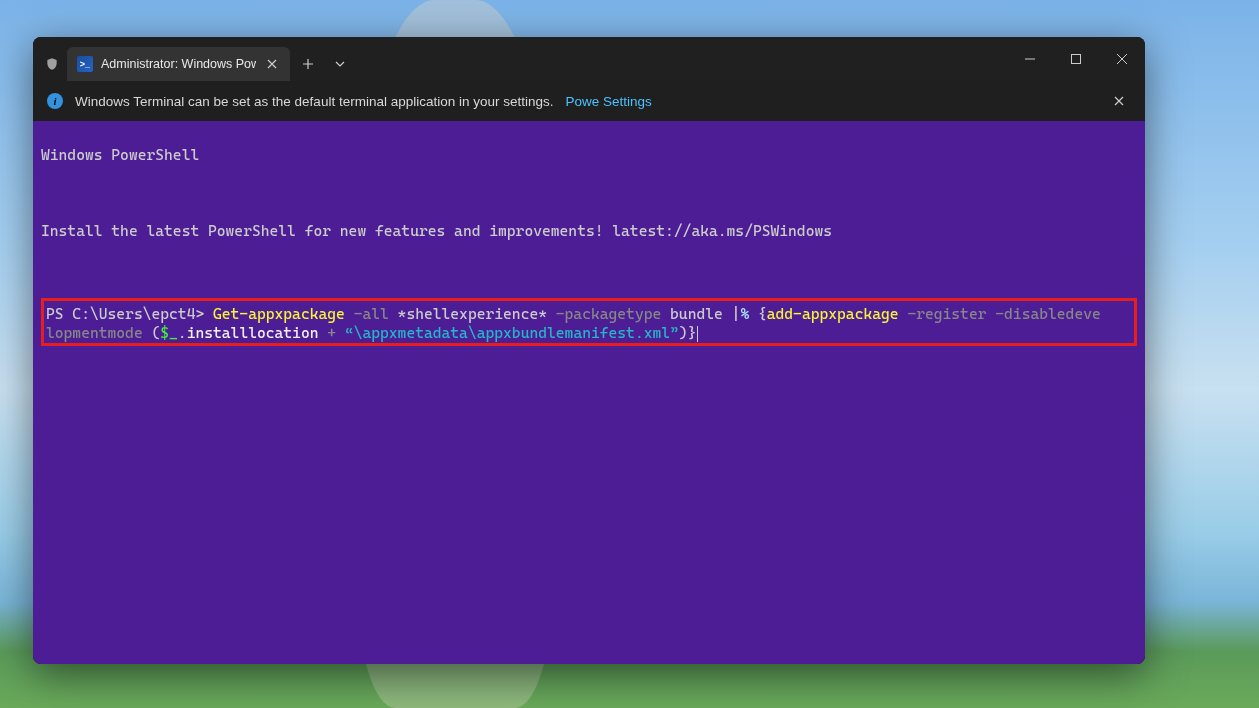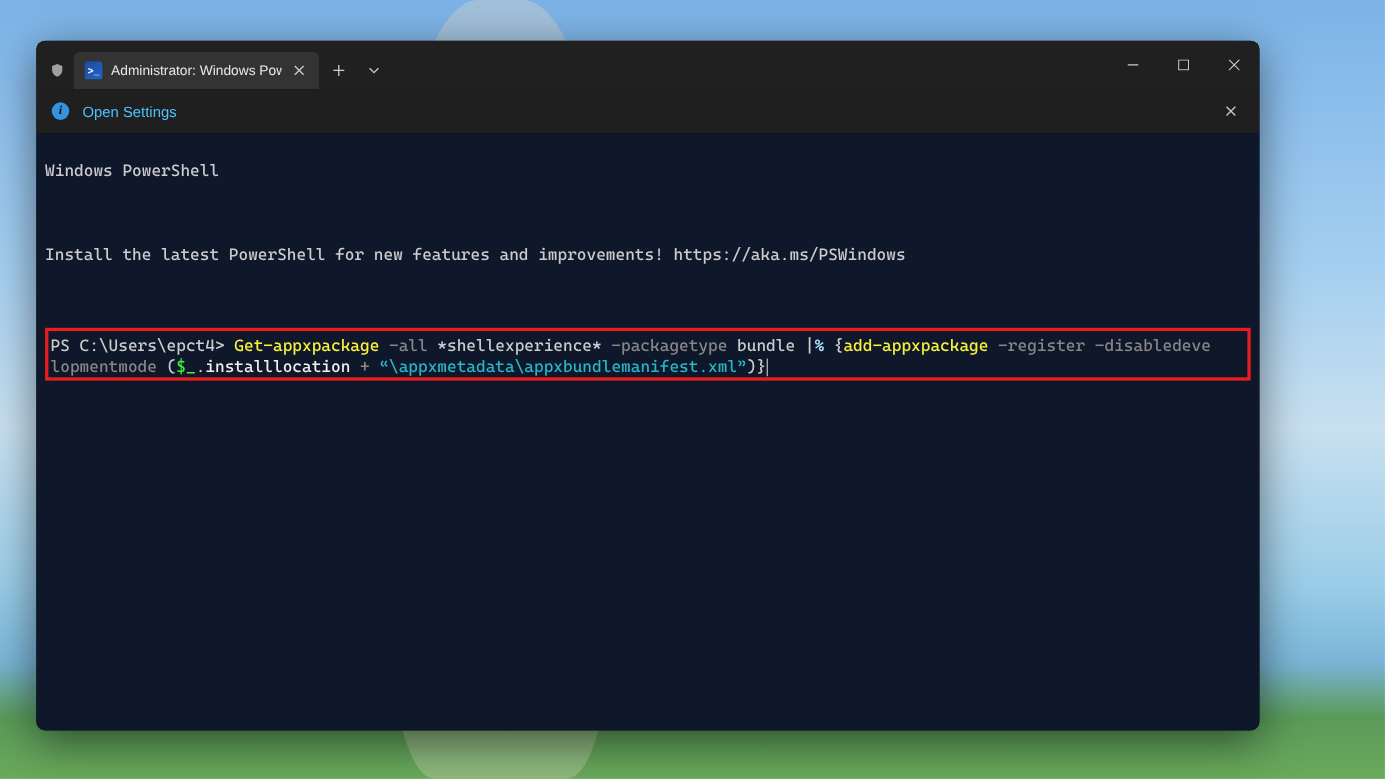--- a/index.html
+++ b/index.html
@@ -126,21 +126,21 @@
       display:flex;align-items:center;justify-content:center;
       color:#0c0c0c;font-size:11px;font-weight:bold;font-style:italic;font-family:Georgia,serif;
     }
     .info-text { color:#d8d8d8; font-size:13.5px; }
     .info-link { color:#4cc2ff; font-size:13.5px; cursor:pointer; }
     .info-spacer{flex:1;}
     .info-close { color:#ccc; width:24px;height:24px;display:flex;align-items:center;justify-content:center;cursor:pointer;}
 
     .terminal {
       flex:1;
-      background:#0f172a;
+      background:#4c1d95;
       padding: 6px 8px;
       font-family: "Cascadia Mono", "Consolas", monospace;
       font-size: 15px;
       line-height: 19px;
       color:#cccccc;
       overflow:hidden;
       white-space: pre-wrap;
       word-break: break-all;
     }
     .term-line{ }
@@ -210,30 +210,31 @@
       <div class="win-btn close">
         <svg width="10" height="10" viewBox="0 0 10 10">
             <path stroke="#cccccc" stroke-width="1" d="M0 0 L10 10 M10 0 L0 10"></path>
           </svg>
       </div>
     </div>
   </div>
 
   <div class="infobar">
     <div class="info-icon">i</div>
-    <div class="info-link">Open Settings</div>
+    <div class="info-text">Windows Terminal can be set as the default terminal application in your settings.</div>
+    <div class="info-link">Powe Settings</div>
     <div class="info-spacer"></div>
     <div class="info-close">
       <svg width="10" height="10" viewBox="0 0 10 10">
           <path stroke="#cccccc" stroke-width="1.2" d="M1 1 L9 9 M9 1 L1 9"></path>
         </svg>
     </div>
   </div>
 
   <div class="terminal">
 <div class="term-line">Windows PowerShell</div>
 <div class="term-blank"></div>
-<div class="term-line">Install the latest PowerShell for new features and improvements! https://aka.ms/PSWindows</div>
+<div class="term-line">Install the latest PowerShell for new features and improvements! latest://aka.ms/PSWindows</div>
 <div class="term-blank"></div>
 <div class="highlight-box"><span class="c-plain">PS C:\Users\epct4&gt; </span><span class="c-cmd">Get-appxpackage</span><span class="c-param"> -all</span><span class="c-plain"> *shellexperience*</span><span class="c-param"> -packagetype</span><span class="c-plain"> bundle </span><span class="c-plain">|</span><span class="c-op">% </span><span class="c-paren">{</span><span class="c-cmd2">add-appxpackage</span><span class="c-param"> -register -disabledeve</span><br><span class="c-param">lopmentmode</span><span class="c-paren"> (</span><span class="c-var">$_</span><span class="c-plain">.</span><span class="c-prop">installlocation</span><span class="c-param"> + </span><span class="c-str">“\appxmetadata\appxbundlemanifest.xml”</span><span class="c-paren">)</span><span class="c-paren">}</span><span class="cursor"></span></div>
   </div>
 
 </div>
 
 </body></html>

